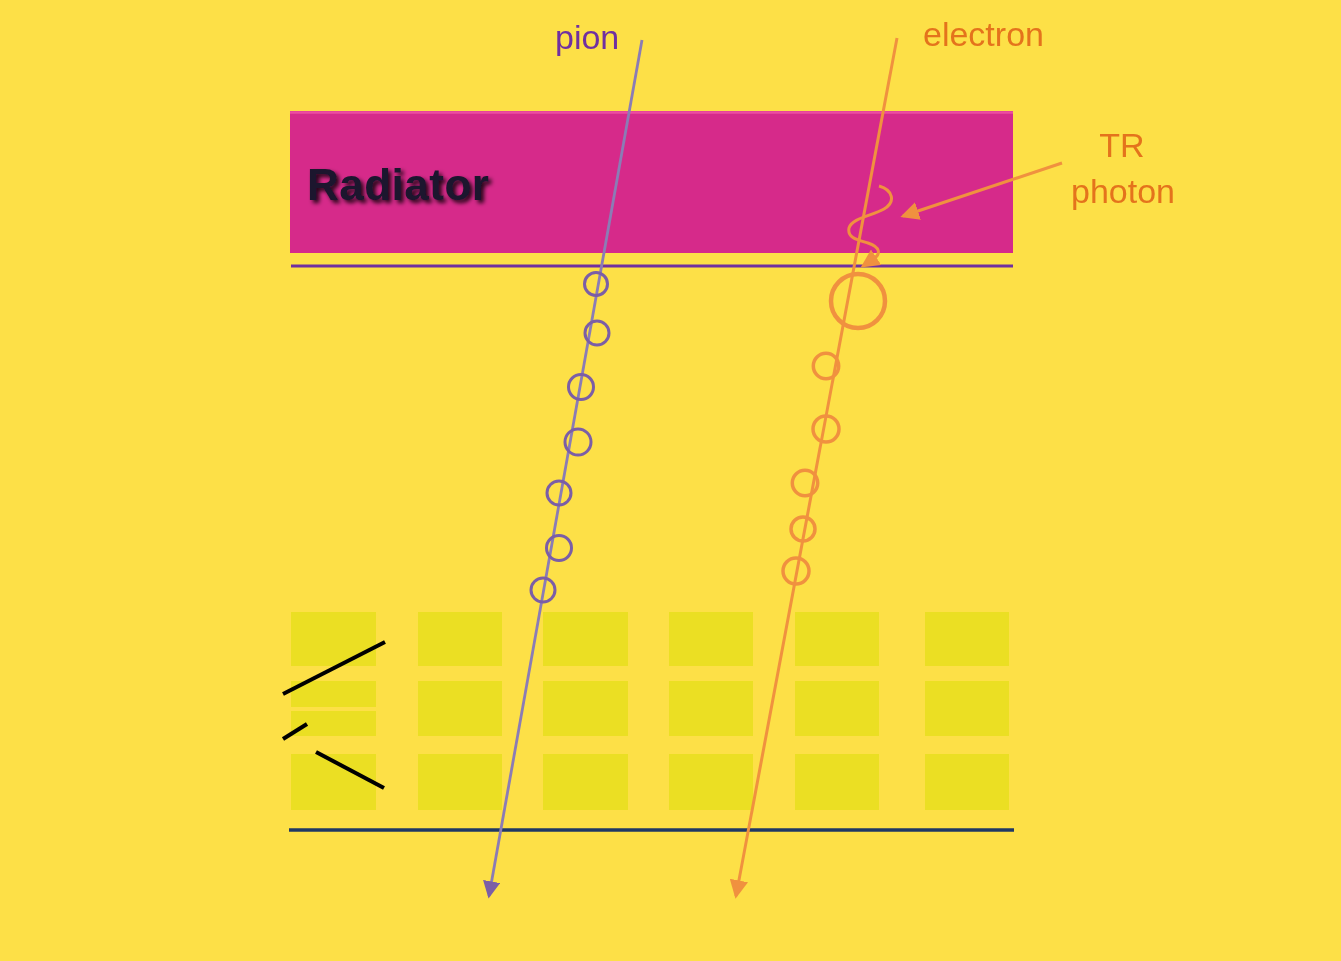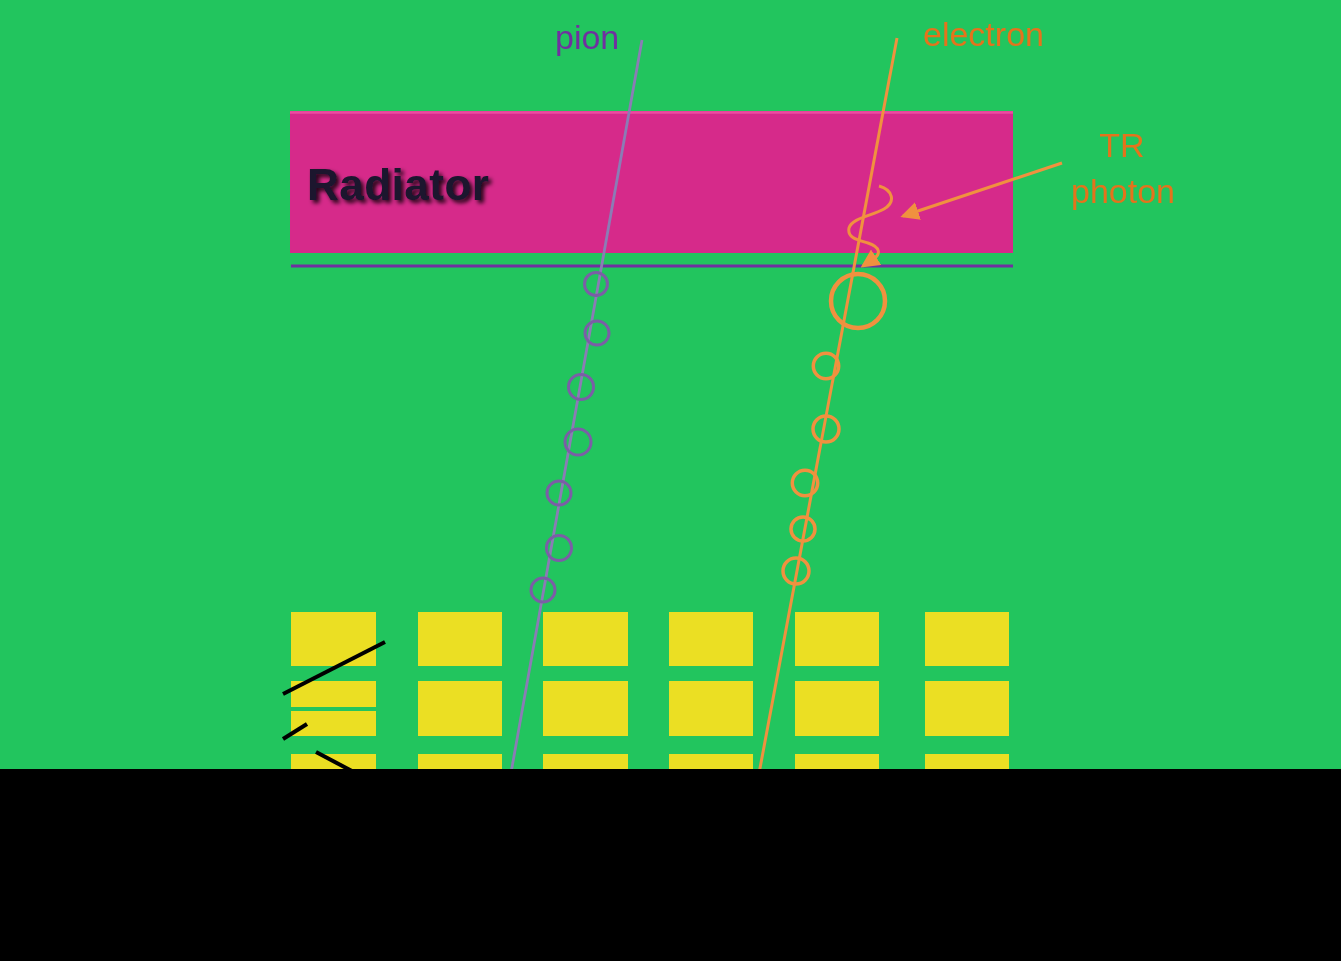--- a/index.html
+++ b/index.html
@@ -3,22 +3,22 @@
 <meta charset="utf-8">
 <style>
   html, body {
     margin: 0;
     padding: 0;
     background: #000000;
   }
   .stage {
     position: relative;
     width: 1341px;
-    height: 769px;
-    background: #22c55e;
+    height: 961px;
+    background: #fde047;
     overflow: hidden;
     font-family: "Liberation Sans", sans-serif;
     text-align: right;
   }
   svg { display: block; }
   text { font-family: "Liberation Sans", sans-serif; }
   .small-label { font-size: 34px; }
   .radiator-label { font-size: 44px; font-weight: bold; letter-spacing: 0.5px; }
 </style>
 </head>

